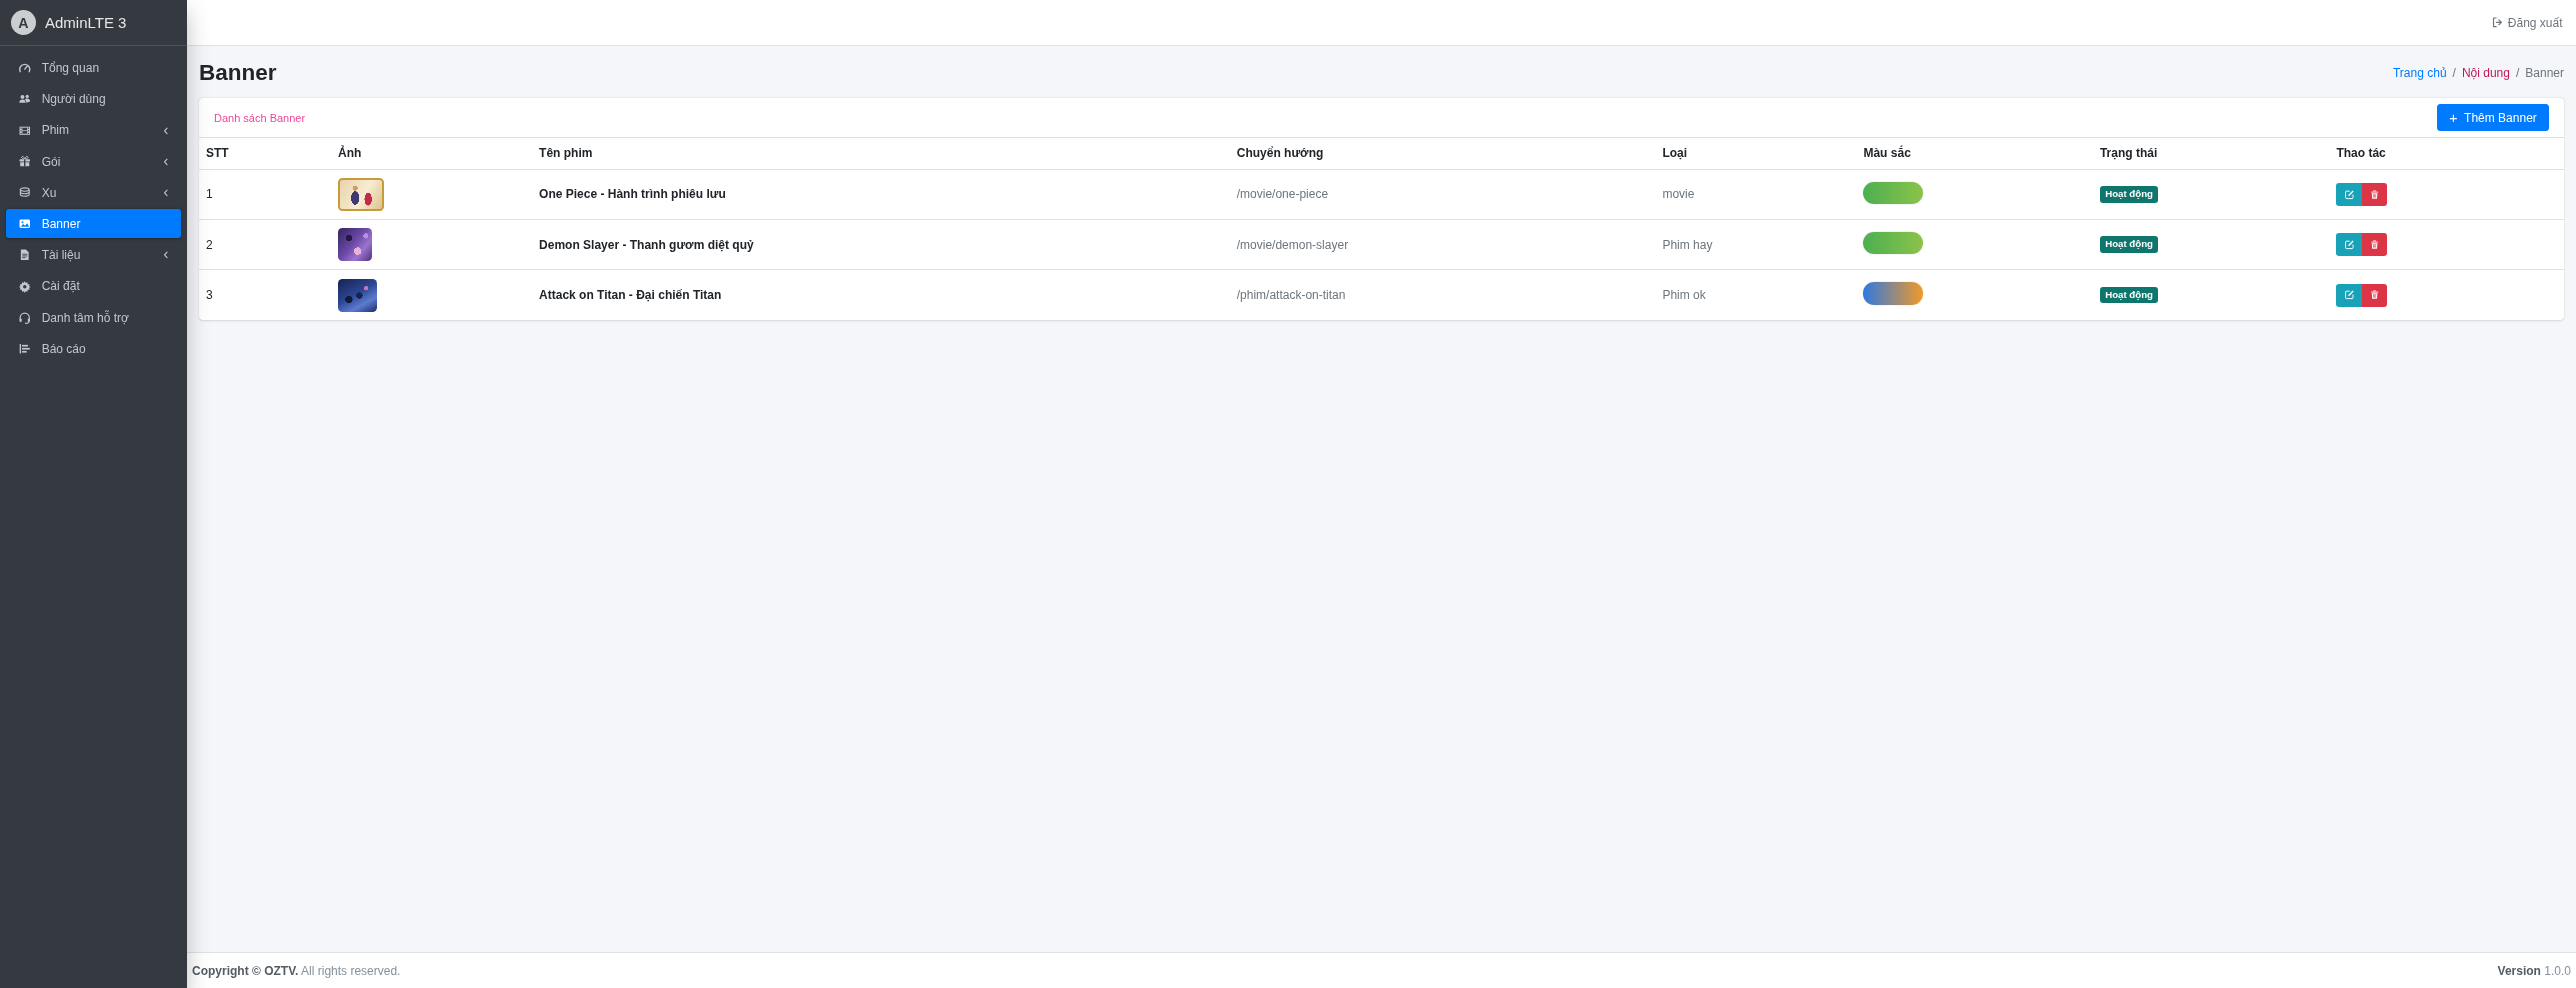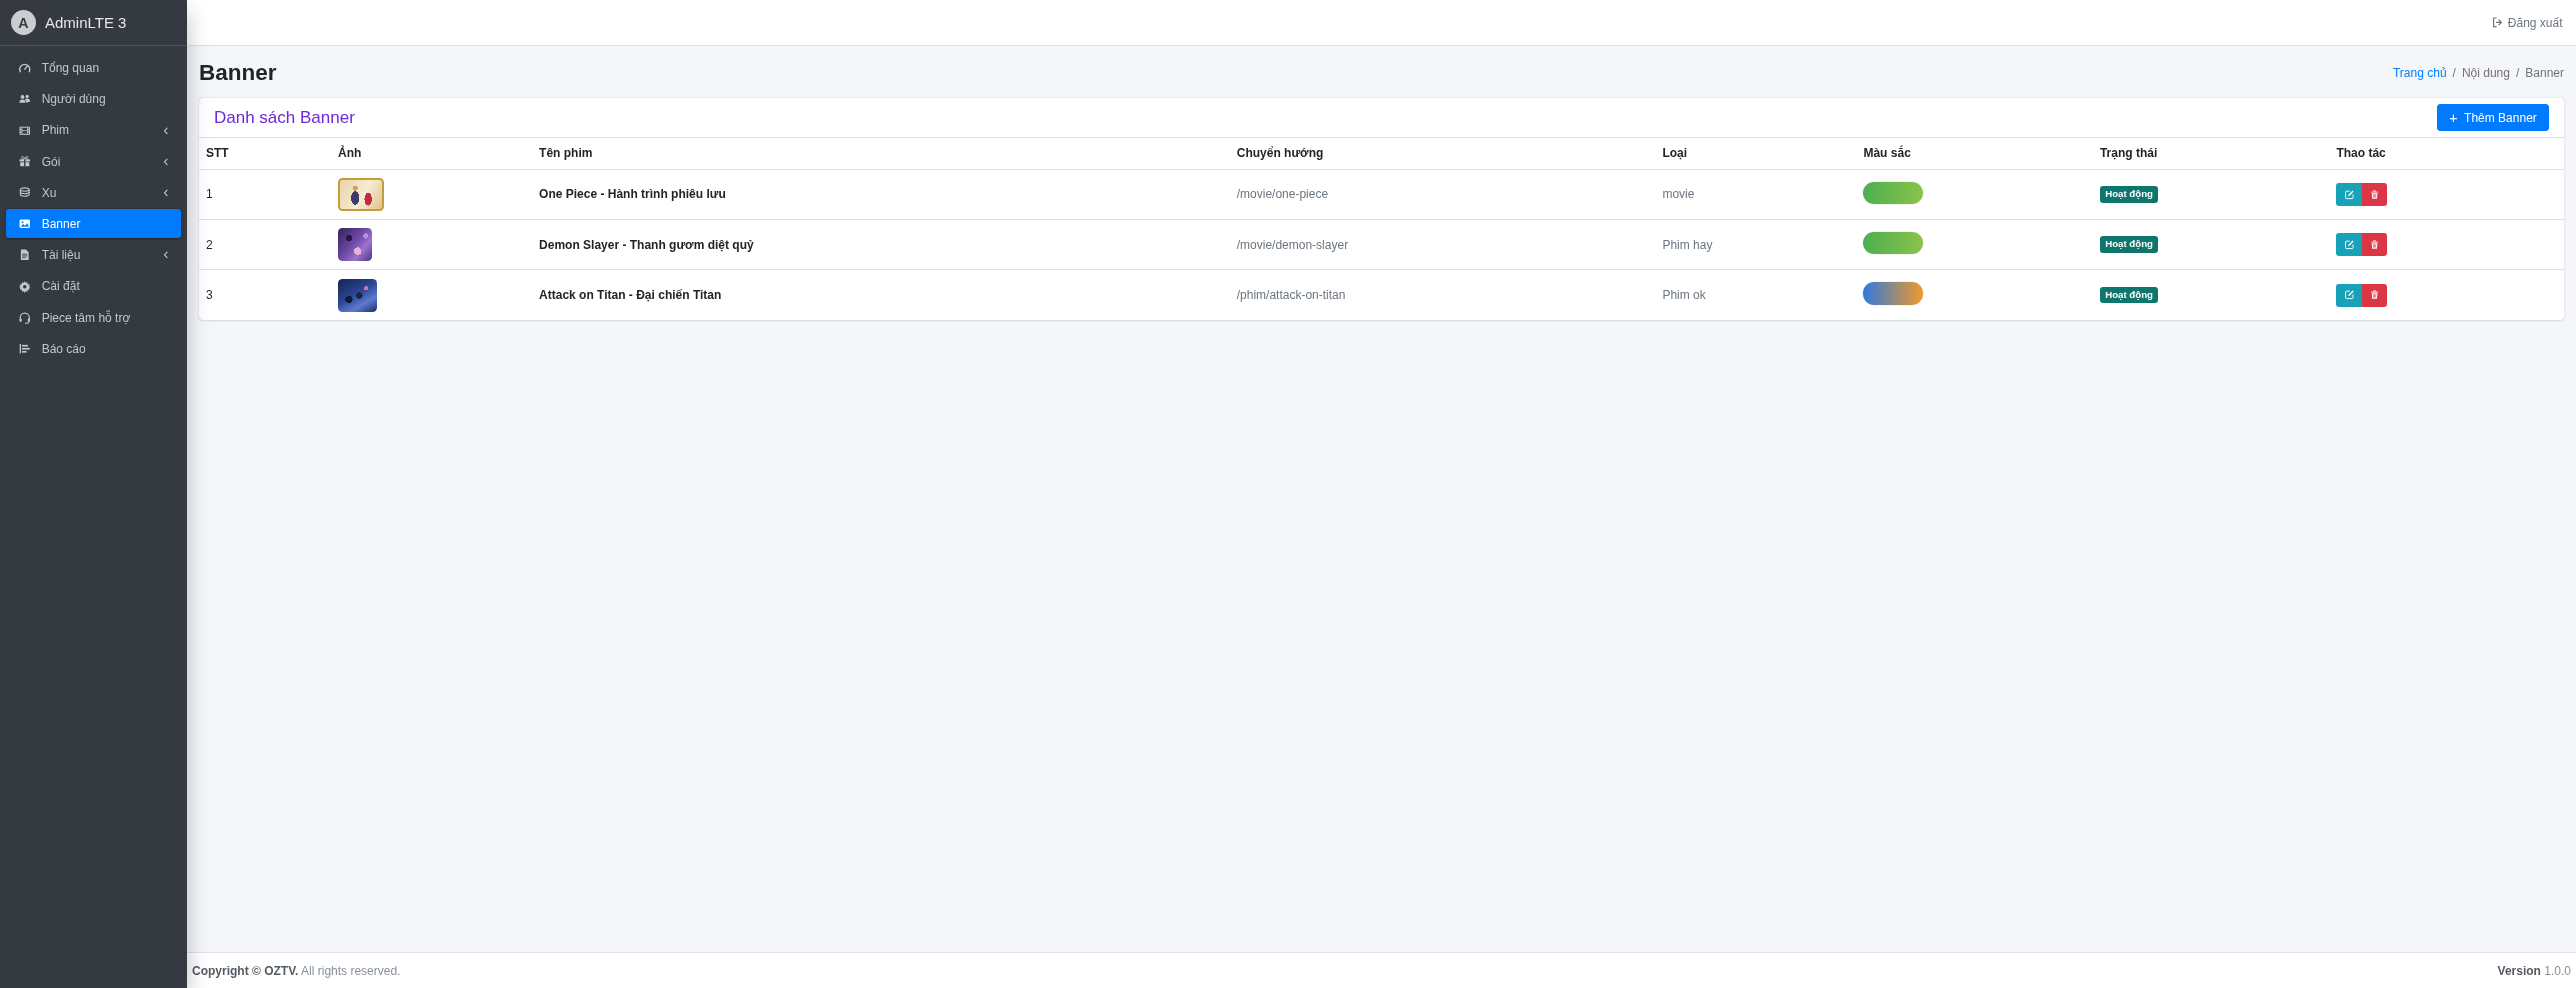--- a/index.html
+++ b/index.html
@@ -67,36 +67,36 @@
   .content-wrapper { flex: 1; background: #f4f6f9; overflow: hidden; }
 
   .content-header {
     display: flex; justify-content: space-between; align-items: center;
     padding: 14.2px 12px 12px 12px;
   }
   .page-title { font-size: 22.5px; font-weight: 700; color: #212529; }
   .breadcrumb { display: flex; align-items: center; gap: 6px; }
   .bc-sep { color: #6c757d; }
   .bc-home { color: #007bff; cursor: pointer; }
-  .bc-mid { color: #737373; }
+  .bc-mid { color: #be185d; }
   .bc-active { color: #6c757d; }
 
   
   .card {
     background: #fff; margin: 0 12px; border-radius: 3.7px;
     box-shadow: 0 0 0.7px rgba(0,0,0,.18), 0 0.7px 2.2px rgba(0,0,0,.12);
     overflow: hidden;
   }
   .card-header {
     display: flex; justify-content: space-between; align-items: center;
     padding: 5.2px 15px;
     border-bottom: 0.7px solid rgba(0,0,0,.125);
     min-height: 40px;
   }
-  .card-title { font-size: 17px; color: #6d28d9; }
+  .card-title { font-size: 11px; color: #ec4899; }
   .btn-add {
     background: #007bff; border: 0.7px solid #007bff; color: #fff;
     font-family: inherit; font-size: 12px;
     padding: 5.2px 11.2px; border-radius: 3px;
     display: flex; align-items: center; gap: 6.7px; cursor: pointer;
   }
   .btn-add .plus { font-size: 14.2px; line-height: 1; font-weight: 400; }
 
   
   table { width: 100%; border-collapse: collapse; table-layout: fixed; }
@@ -287,21 +287,21 @@
         <a class="nav-item">
           <span class="nav-icon">
             <svg viewBox="0 0 16 16" fill="currentColor">
               <path d="M2.6 9.8V8a5.4 5.4 0 0 1 10.8 0v1.8" fill="none" stroke="currentColor" stroke-width="1.4"></path>
               <rect x="1.8" y="8.8" width="2.6" height="4.2" rx="1.2"></rect>
               <rect x="11.6" y="8.8" width="2.6" height="4.2" rx="1.2"></rect>
               <path d="M13 12.6c0 1.2-1.6 1.8-3.4 1.9" fill="none" stroke="currentColor" stroke-width="1.2"></path>
               <circle cx="9.2" cy="14.4" r="0.9"></circle>
             </svg>
           </span>
-          <span class="label">Piece tâm hỗ trợ</span>
+          <span class="label">Danh tâm hỗ trợ</span>
         </a>
         <a class="nav-item">
           <span class="nav-icon">
             <svg viewBox="0 0 16 16" fill="currentColor">
               <rect x="2" y="2.4" width="1.6" height="11.2"></rect>
               <rect x="4.8" y="3.4" width="7" height="2"></rect>
               <rect x="4.8" y="7" width="9.2" height="2"></rect>
               <rect x="4.8" y="10.6" width="5.4" height="2"></rect>
             </svg>
           </span>

